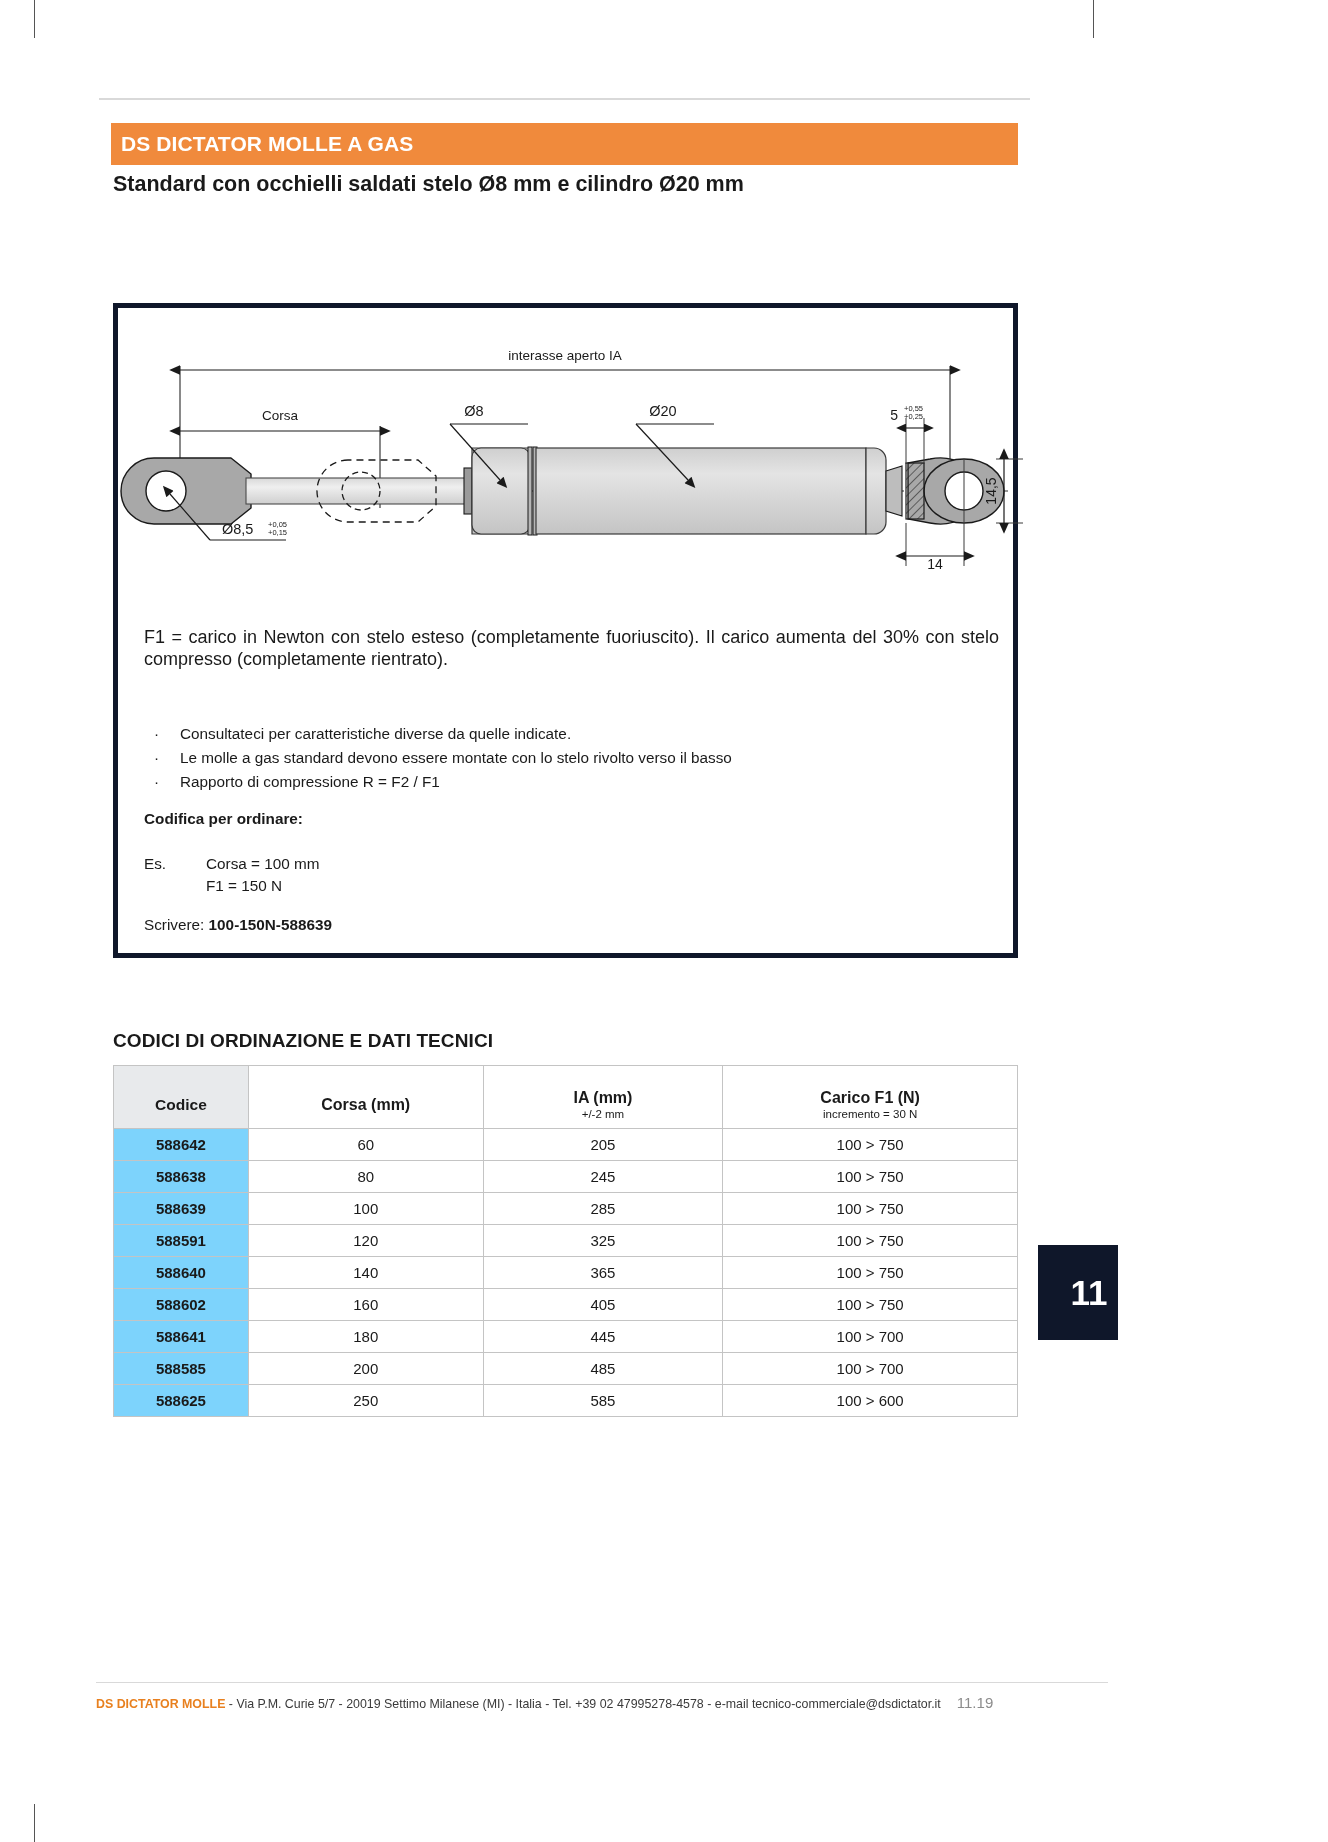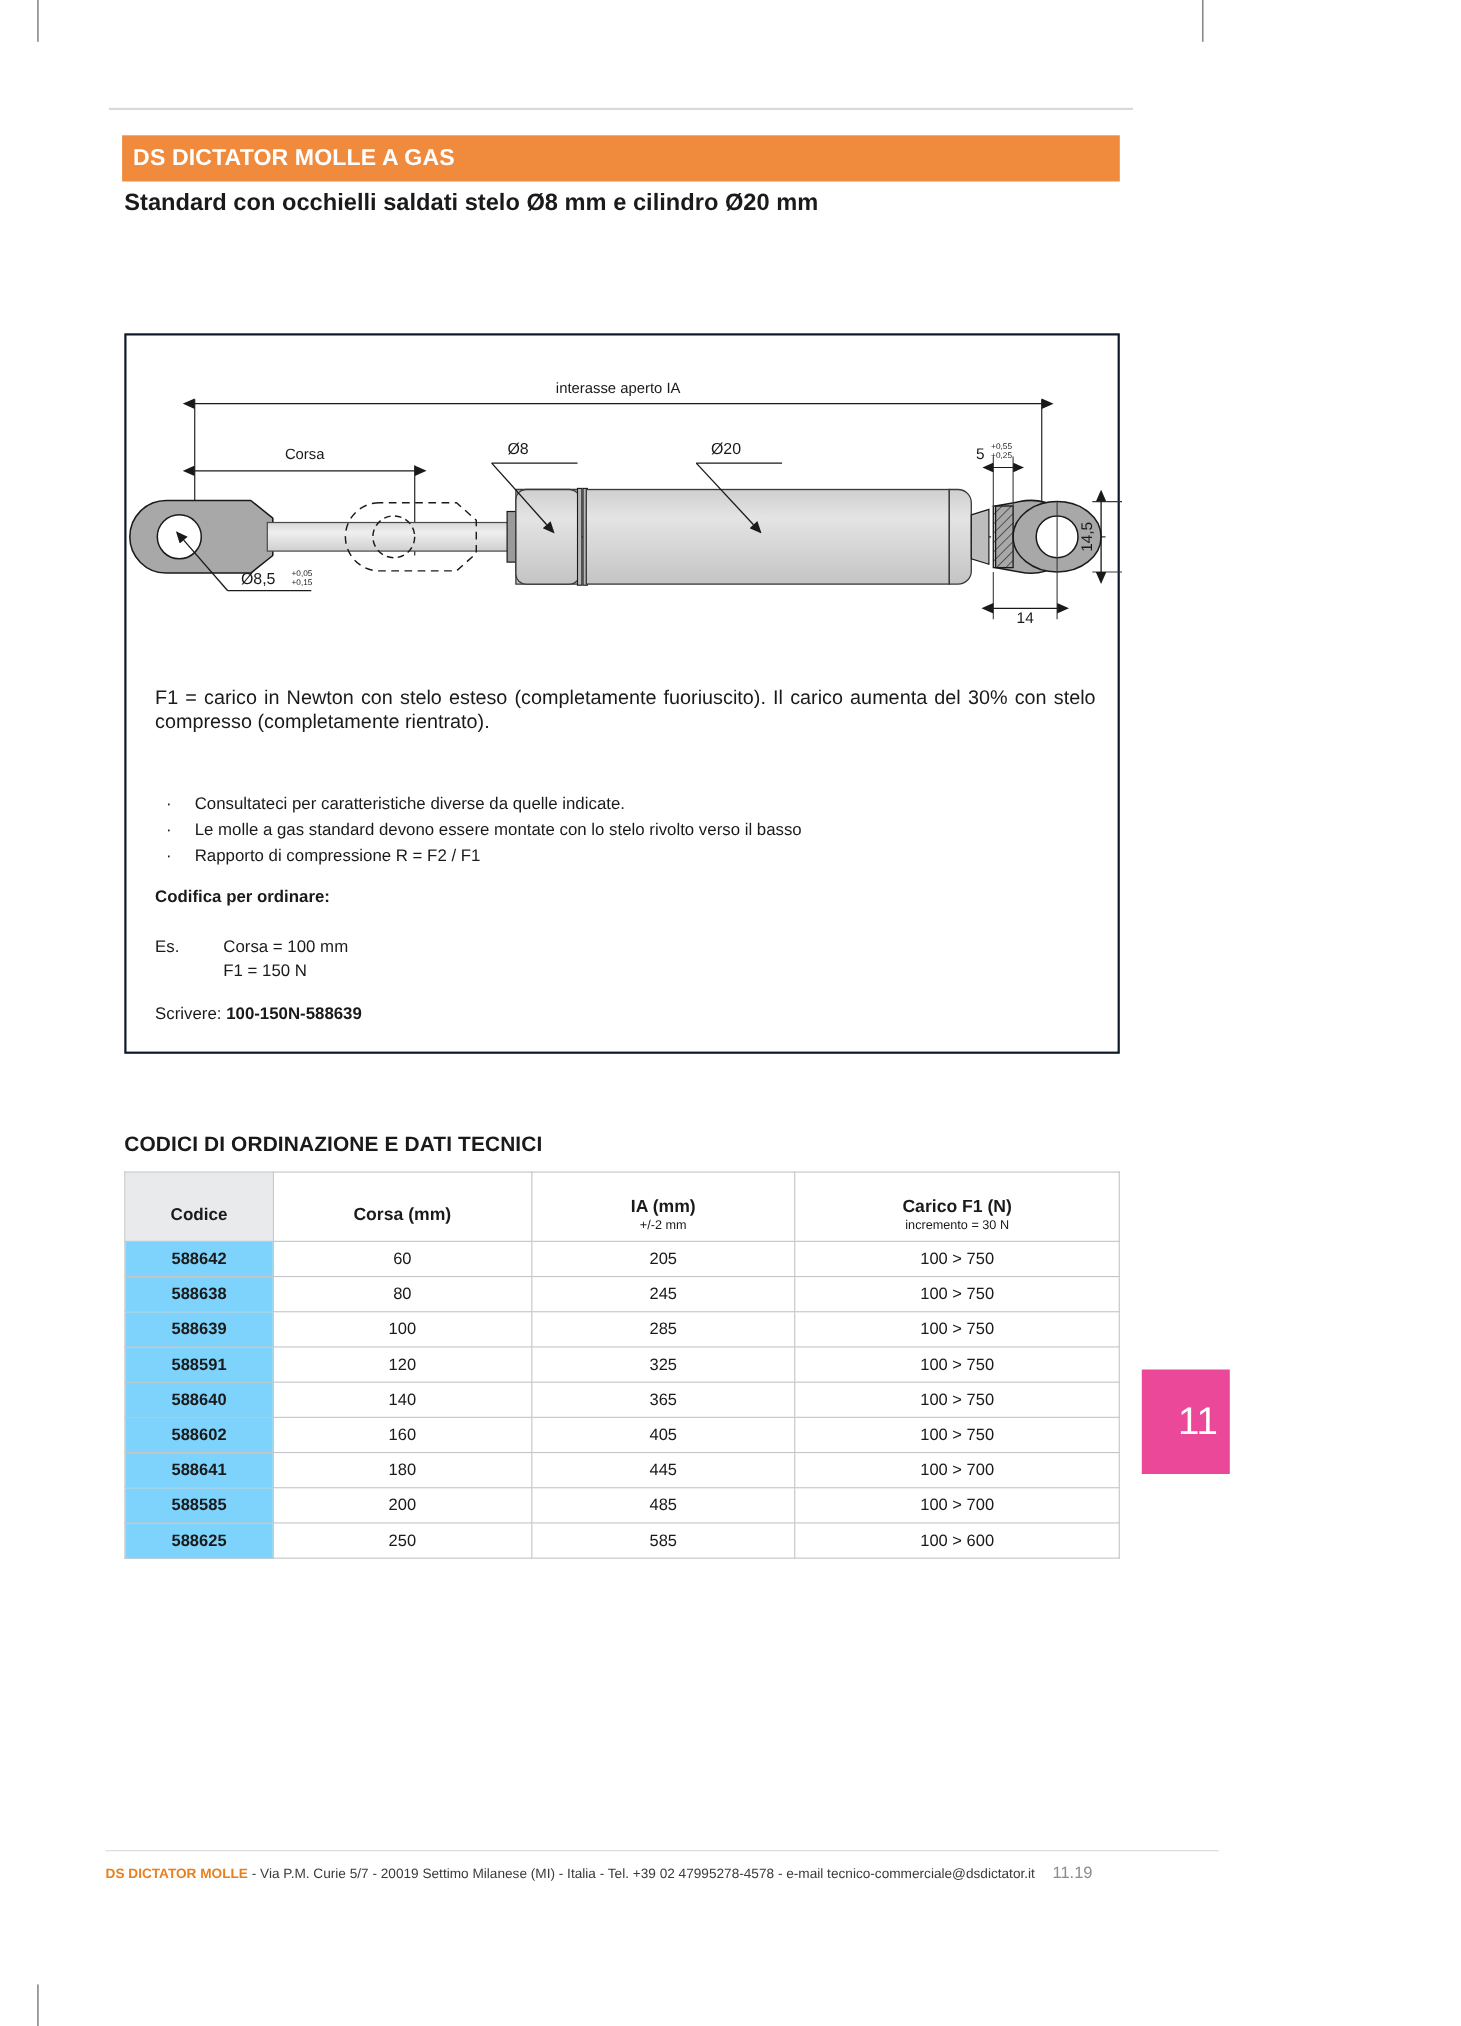--- a/index.html
+++ b/index.html
@@ -38,21 +38,21 @@
     padding-left:10px;
   }
   .subtitle {
     position:absolute; left:113px; top:172px; width:910px;
     font-size:21.5px; font-weight:bold; color:#1a1a1a;
   }
 
   
   .draw-panel {
     position:absolute; left:113px; top:303px; width:905px; height:655px;
-    border:2px solid #0f172a; background:#ffffff;
+    border:5px solid #0f172a; background:#ffffff;
   }
   .draw-svg { position:absolute; left:0; top:0; }
 
   
   .note-para {
     position:absolute; left:26px; top:318px; width:855px;
     font-size:18px; line-height:22px; color:#1a1a1a; text-align:justify;
   }
   .bullets {
     position:absolute; left:26px; top:414px; width:800px;
@@ -92,22 +92,22 @@
   table.codes tbody td { padding:7px 4px; }
   table.codes tbody td.code { background:#7dd3fc; font-weight:bold; }
   .col-code { width:135px; }
   .col-corsa { width:235px; }
   .col-ia { width:240px; }
   .col-f1 { width:295px; }
 
   
   .page-tab {
     position:absolute; left:1038px; top:1245px; width:80px; height:95px;
-    background:#ec4899; color:#ffffff;
-    font-size:35px; font-weight:normal;
+    background:#0f172a; color:#ffffff;
+    font-size:35px; font-weight:bold;
     display:flex; align-items:center; justify-content:center;padding-left:22px;
   }
 
   
   .footer-rule {
     position:absolute; left:96px; top:1682px; width:1012px; height:1px;
     background:#d9d9d9;
   }
   .footer {
     position:absolute; left:96px; top:1694px; width:1015px;

